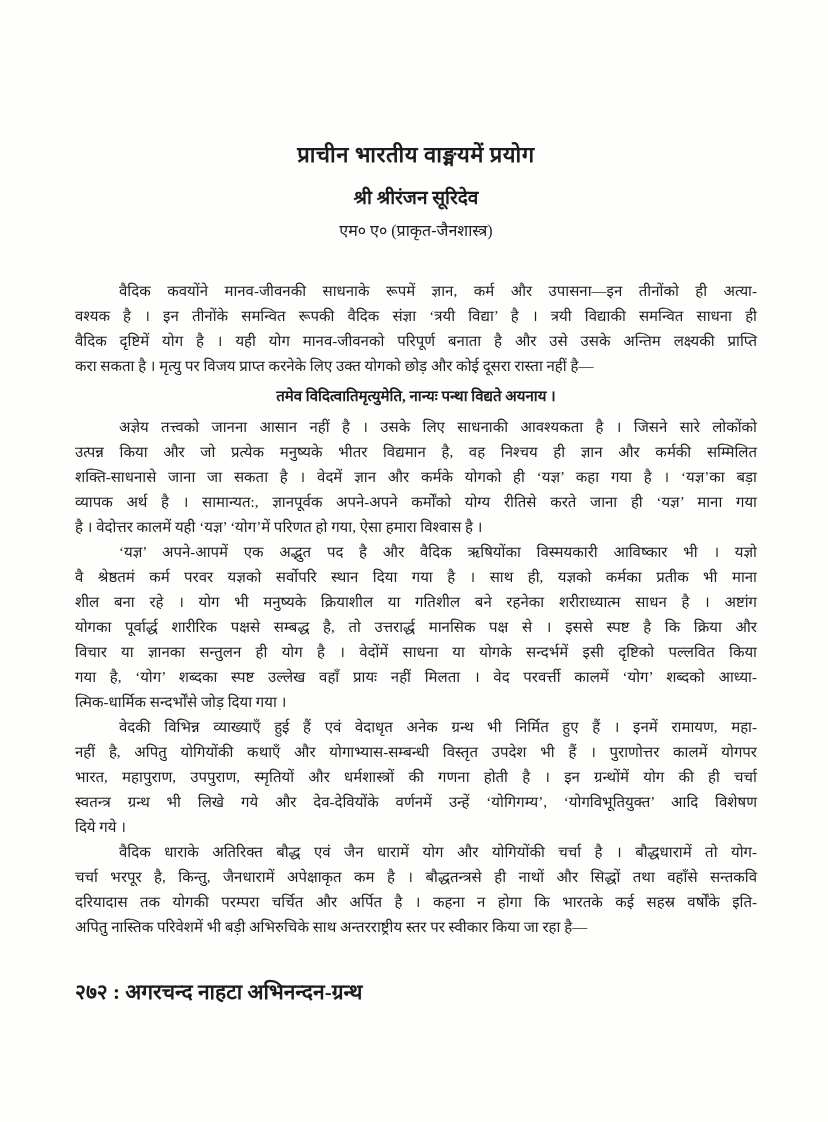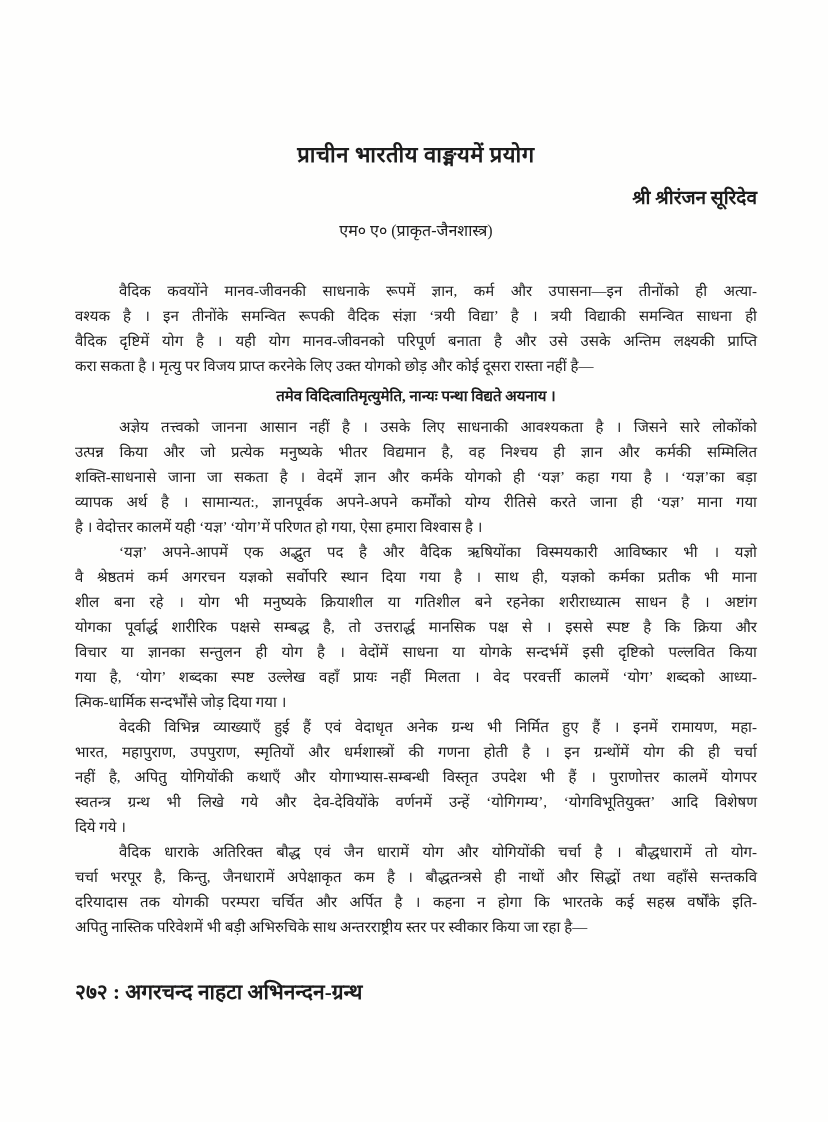--- a/index.html
+++ b/index.html
@@ -20,21 +20,21 @@
     width: 682px;
   }
   .title {
     text-align: center;
     font-size: 22px;
     font-weight: bold;
     margin: 0 0 16px 0;
     letter-spacing: 0.5px;
   }
   .author {
-    text-align: right;
+    text-align: center;
     font-size: 19px;
     font-weight: bold;
     margin: 0 0 9px 0;
   }
   .credentials {
     text-align: center;
     font-size: 16px;
     margin: 0 0 38px 0;
   }
   .body-text {
@@ -96,31 +96,31 @@
         </div>
         <div class="paragraph">
           <div class="line first">अज्ञेय तत्त्वको जानना आसान नहीं है । उसके लिए साधनाकी आवश्यकता है । जिसने सारे लोकोंको</div>
           <div class="line">उत्पन्न किया और जो  प्रत्येक मनुष्यके  भीतर विद्यमान है,  वह निश्चय ही  ज्ञान और कर्मकी  सम्मिलित</div>
           <div class="line">शक्ति-साधनासे जाना जा सकता है ।  वेदमें ज्ञान और कर्मके योगको ही ‘यज्ञ’ कहा गया है ।  ‘यज्ञ’का बड़ा</div>
           <div class="line">व्यापक अर्थ है ।  सामान्यत:,  ज्ञानपूर्वक अपने-अपने कर्मोंको योग्य रीतिसे  करते जाना ही ‘यज्ञ’ माना गया</div>
           <div class="line last">है । वेदोत्तर कालमें यही ‘यज्ञ’ ‘योग’में परिणत हो गया, ऐसा हमारा विश्वास है ।</div>
         </div>
         <div class="paragraph">
           <div class="line first">‘यज्ञ’ अपने-आपमें एक अद्भुत पद है  और वैदिक ऋषियोंका  विस्मयकारी आविष्कार भी ।  यज्ञो</div>
-          <div class="line">वै श्रेष्ठतमं कर्म  अगरचन यज्ञको  सर्वोपरि स्थान दिया गया है ।  साथ ही, यज्ञको कर्मका प्रतीक भी माना</div>
+          <div class="line">वै श्रेष्ठतमं कर्म  परवर यज्ञको  सर्वोपरि स्थान दिया गया है ।  साथ ही, यज्ञको कर्मका प्रतीक भी माना</div>
           <div class="line">शील बना रहे ।  योग भी  मनुष्यके क्रियाशील या गतिशील बने रहनेका शरीराध्यात्म साधन है ।  अष्टांग</div>
           <div class="line">योगका पूर्वार्द्ध शारीरिक  पक्षसे सम्बद्ध है,  तो उत्तरार्द्ध मानसिक पक्ष से ।  इससे स्पष्ट है  कि क्रिया और</div>
           <div class="line">विचार या ज्ञानका सन्तुलन ही योग है ।  वेदोंमें  साधना या योगके  सन्दर्भमें  इसी दृष्टिको पल्लवित किया</div>
           <div class="line">गया है,  ‘योग’ शब्दका स्पष्ट उल्लेख वहाँ प्रायः नहीं मिलता ।  वेद परवर्त्ती कालमें ‘योग’ शब्दको आध्या-</div>
           <div class="line last">त्मिक-धार्मिक सन्दर्भोंसे जोड़ दिया गया ।</div>
         </div>
         <div class="paragraph">
           <div class="line first">वेदकी विभिन्न व्याख्याएँ हुई हैं  एवं वेदाधृत अनेक ग्रन्थ भी निर्मित हुए हैं । इनमें रामायण, महा-</div>
+          <div class="line">नहीं है, अपितु योगियोंकी कथाएँ और योगाभ्यास-सम्बन्धी विस्तृत उपदेश भी हैं । पुराणोत्तर कालमें योगपर</div>
           <div class="line">भारत,  महापुराण, उपपुराण, स्मृतियों और धर्मशास्त्रों की गणना होती है ।  इन ग्रन्थोंमें योग की ही चर्चा</div>
-          <div class="line">नहीं है, अपितु योगियोंकी कथाएँ और योगाभ्यास-सम्बन्धी विस्तृत उपदेश भी हैं । पुराणोत्तर कालमें योगपर</div>
           <div class="line">स्वतन्त्र ग्रन्थ भी  लिखे गये और देव-देवियोंके वर्णनमें  उन्हें  ‘योगिगम्य’, ‘योगविभूतियुक्त’ आदि विशेषण</div>
           <div class="line last">दिये गये ।</div>
         </div>
         <div class="paragraph">
           <div class="line first">वैदिक धाराके अतिरिक्त बौद्ध एवं जैन धारामें योग और योगियोंकी चर्चा है । बौद्धधारामें तो योग-</div>
           <div class="line">चर्चा भरपूर है, किन्तु, जैनधारामें अपेक्षाकृत कम है । बौद्धतन्त्रसे ही नाथों और सिद्धों तथा वहाँसे सन्तकवि</div>
           <div class="line">दरियादास तक योगकी परम्परा चर्चित और अर्पित है ।  कहना न होगा कि भारतके कई सहस्र वर्षोंके इति-</div>
           <div class="line last">अपितु नास्तिक परिवेशमें भी बड़ी अभिरुचिके साथ अन्तरराष्ट्रीय स्तर पर स्वीकार किया जा रहा है—</div>
         </div>
       </div>

